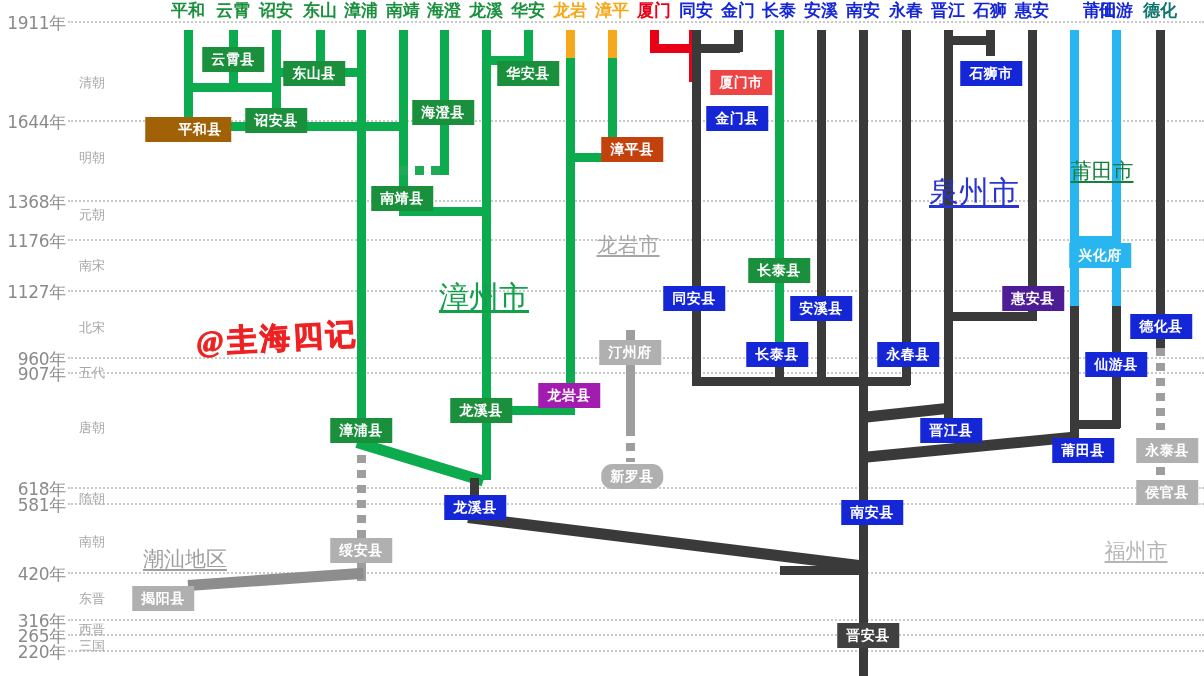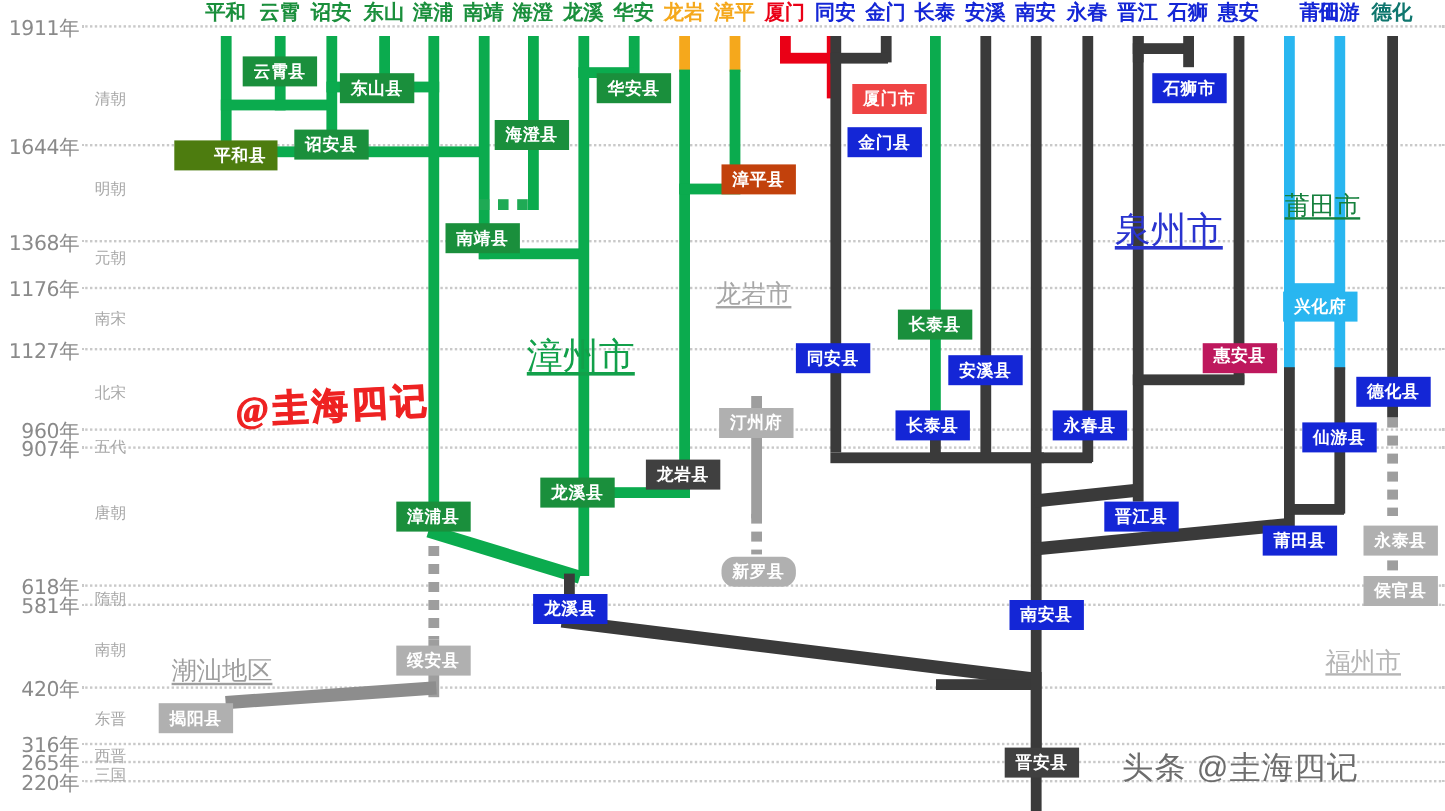--- a/index.html
+++ b/index.html
@@ -206,34 +206,34 @@
     <div class="hbar" style="left:780px;top:566px;width:84px;background:#3a3a3a;"></div>
     <div class="stem" style="left:859px;top:560px;height:116px;background:#3a3a3a;"></div>
 
   </div>
 
   <div id="nodes">
       <div class="node" style="left: 233px; top: 47px; background: rgb(26, 143, 60);">云霄县</div>
       <div class="node" style="left: 314px; top: 61px; background: rgb(26, 143, 60);">东山县</div>
       <div class="node" style="left: 528px; top: 61px; background: rgb(26, 143, 60);">华安县</div>
       <div class="node" style="left: 443px; top: 100px; background: rgb(26, 143, 60);">海澄县</div>
-      <div class="node" style="left: 188px; top: 117px; background: #4d7c0f; padding-left: 33px;">平和县</div>
+      <div class="node" style="left: 188px; top: 117px; background: #a16207; padding-left: 33px;">平和县</div>
       <div class="node" style="left: 276px; top: 108px; background: rgb(26, 143, 60);">诏安县</div>
       <div class="node" style="left: 632px; top: 137px; background: #c2410c;">漳平县</div>
       <div class="node" style="left: 402px; top: 186px; background: rgb(26, 143, 60);">南靖县</div>
       <div class="node" style="left: 779px; top: 258px; background: rgb(26, 143, 60);">长泰县</div>
       <div class="node" style="left: 481px; top: 398px; background: rgb(26, 143, 60);">龙溪县</div>
-      <div class="node" style="left: 569px; top: 383px; background: #404040;">龙岩县</div>
+      <div class="node" style="left: 569px; top: 383px; background: #a21caf;">龙岩县</div>
       <div class="node" style="left: 361px; top: 418px; background: rgb(26, 143, 60);">漳浦县</div>
       <div class="node" style="left: 697px; top: 70px; background: #ef4444; margin-left: 44px;">厦门市</div>
       <div class="node" style="left: 991px; top: 61px; background: rgb(20, 38, 214);">石狮市</div>
       <div class="node" style="left: 737px; top: 106px; background: rgb(20, 38, 214);">金门县</div>
       <div class="node" style="left: 1161px; top: 314px; background: rgb(20, 38, 214);">德化县</div>
       <div class="node" style="left: 694px; top: 286px; background: rgb(20, 38, 214);">同安县</div>
-      <div class="node" style="left: 1033px; top: 286px; background: #be185d; font-family: Liberation Mono, monospace;">惠安县</div>
+      <div class="node" style="left: 1033px; top: 286px; background: #4c1d95;">惠安县</div>
       <div class="node" style="left: 821px; top: 296px; background: rgb(20, 38, 214);">安溪县</div>
       <div class="node" style="left: 777px; top: 342px; background: rgb(20, 38, 214);">长泰县</div>
       <div class="node" style="left: 908px; top: 342px; background: rgb(20, 38, 214);">永春县</div>
       <div class="node" style="left: 1116px; top: 352px; background: rgb(20, 38, 214);">仙游县</div>
       <div class="node" style="left: 951px; top: 418px; background: rgb(20, 38, 214);">晋江县</div>
       <div class="node" style="left: 1083px; top: 438px; background: rgb(20, 38, 214);">莆田县</div>
       <div class="node" style="left: 475px; top: 495px; background: rgb(20, 38, 214);">龙溪县</div>
       <div class="node" style="left: 872px; top: 500px; background: rgb(20, 38, 214);">南安县</div>
       <div class="node" style="left: 868px; top: 623px; background: #404040;">晋安县</div>
       <div class="node" style="left: 1100px; top: 243px; background: rgb(41, 182, 240);">兴化府</div>
@@ -248,15 +248,14 @@
   <div id="regions">
       <div class="region big" style="left: 484px; top: 277px; color: rgb(18, 160, 74);">漳州市</div>
       <div class="region big" style="left: 974px; top: 172px; color: rgb(42, 52, 207);">泉州市</div>
       <div class="region" style="left: 628px; top: 231px; color: rgb(166, 166, 166);">龙岩市</div>
       <div class="region" style="left: 1102px; top: 157px; color: #15803d;">莆田市</div>
       <div class="region" style="left: 185px; top: 545px; color: rgb(158, 158, 158);">潮汕地区</div>
       <div class="region" style="left: 1136px; top: 537px; color: rgb(181, 181, 181);">福州市</div>
     </div>
 
   <div id="watermark" style="left:196px;top:318px;">@圭海四记</div>
-  <div id="credit" style="left:935px;top:622px;">头条 @圭海四记</div>
 
 </div>
 
 </body></html>

